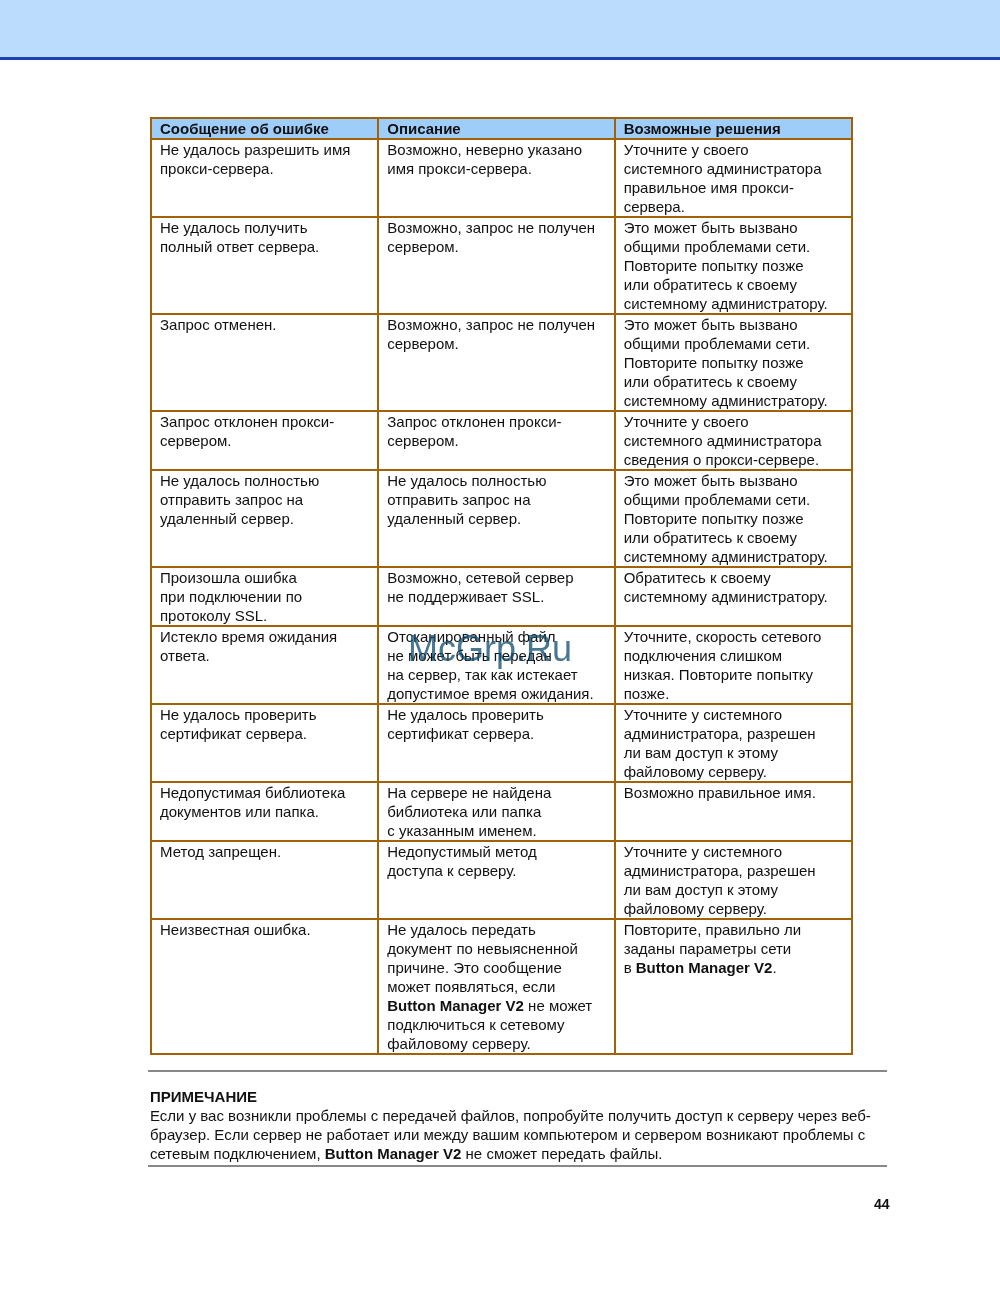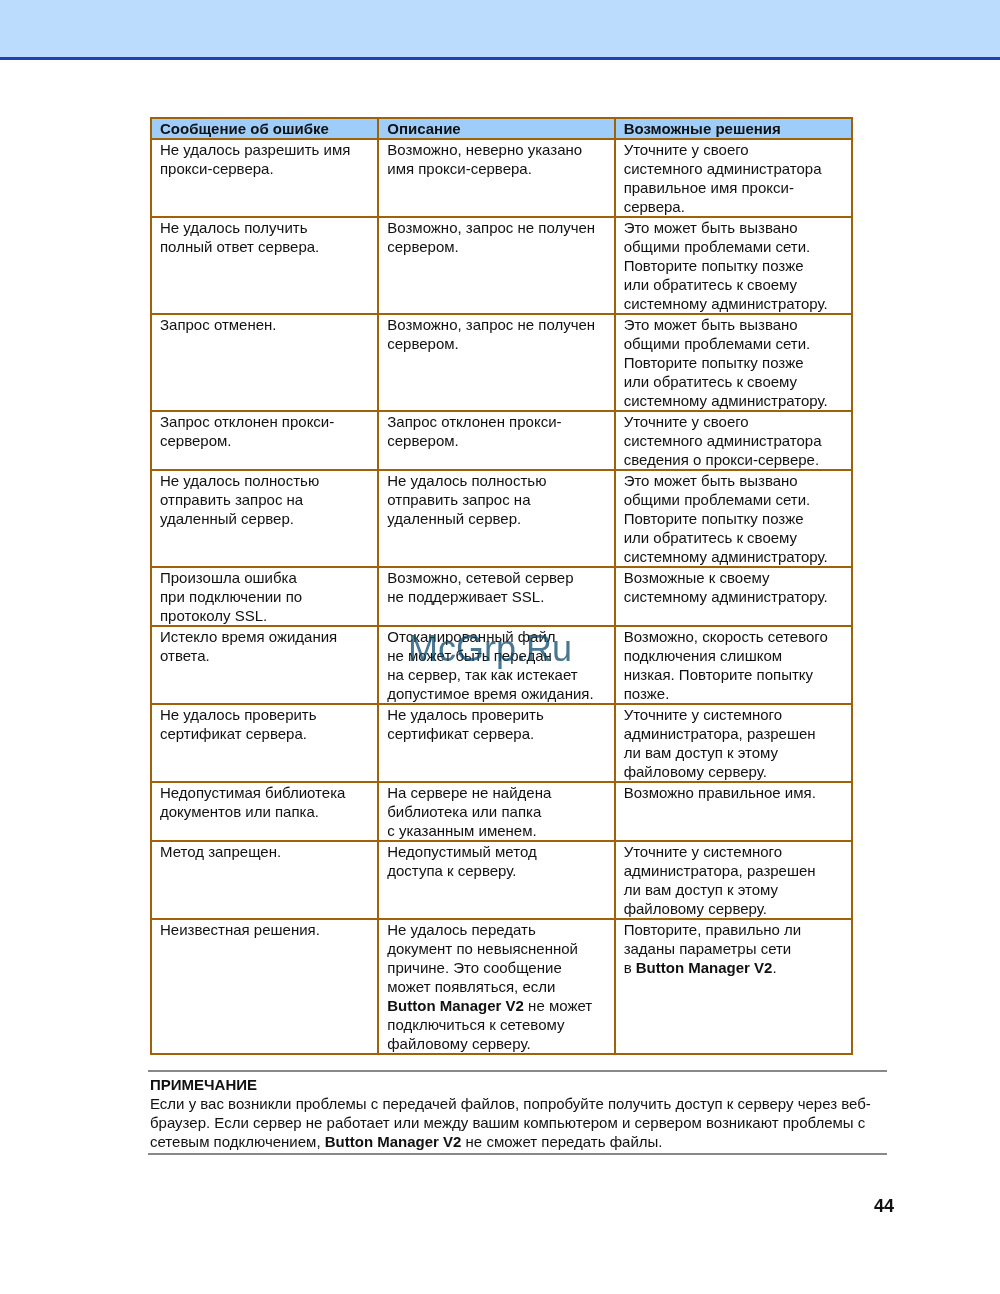--- a/index.html
+++ b/index.html
@@ -4,23 +4,23 @@
 <style>
   html,body{margin:0;padding:0;}
   body{width:1000px;height:1294px;background:#fff;position:relative;overflow:hidden;font-family:"Liberation Sans",sans-serif;color:#111;}
   .topband{position:absolute;left:0;top:0;width:1000px;height:57px;background:#bbdcfd;border-bottom:3px solid #1d3fb8;}
   table.errs{position:absolute;left:150px;top:117px;width:703px;border-collapse:collapse;font-size:15px;line-height:19px;}
   table.errs th,table.errs td{border:2px solid #a16207;vertical-align:top;text-align:left;padding:0 8px 0 8px;}
   table.errs th{background:#9fcdfa;font-weight:bold;height:18px;}
   table.errs col.c1{width:228px;} table.errs col.c2{width:237px;} table.errs col.c3{width:238px;}
   .cell{white-space:pre-line;margin-left:8px;}
   b{font-weight:bold;}
-  .note{position:absolute;left:148px;top:1070px;width:737px;border-top:2px solid #888;border-bottom:2px solid #888;font-size:15px;line-height:19px;padding:3px 0 2px 2px;}
+  .note{position:absolute;left:148px;top:1070px;width:737px;border-top:2px solid #888;border-bottom:2px solid #888;font-size:15px;line-height:19px;padding:15px 0 2px 2px;}
   .note-title{font-weight:bold;}
-  .pagenum{position:absolute;left:874px;top:1196px;font-size:18px;font-weight:bold;text-align:right;}
+  .pagenum{position:absolute;left:874px;top:1196px;font-size:14px;font-weight:bold;text-align:right;}
   .wm{position:absolute;left:408px;top:628px;font-size:36px;color:#0c4a6e;opacity:0.75;font-family:"Liberation Sans",sans-serif;pointer-events:none;}
 </style>
 </head>
 <body>
 
 <div class="topband"></div>
 
 <table class="errs">
   <colgroup>
       <col class="c1">
@@ -87,31 +87,31 @@
 Повторите попытку позже
 или обратитесь к своему
 системному администратору.</td>
     </tr>
     <tr style="height:57px">
       <td class="cell">Произошла ошибка
 при подключении по
 протоколу SSL.</td>
       <td class="cell">Возможно, сетевой сервер
 не поддерживает SSL.</td>
-      <td class="cell">Возможные к своему
+      <td class="cell">Обратитесь к своему
 системному администратору.</td>
     </tr>
     <tr style="height:76px">
       <td class="cell">Истекло время ожидания
 ответа.</td>
       <td class="cell">Отсканированный файл
 не может быть передан
 на сервер, так как истекает
 допустимое время ожидания.</td>
-      <td class="cell">Возможно, скорость сетевого
+      <td class="cell">Уточните, скорость сетевого
 подключения слишком
 низкая. Повторите попытку
 позже.</td>
     </tr>
     <tr style="height:76px">
       <td class="cell">Не удалось проверить
 сертификат сервера.</td>
       <td class="cell">Не удалось проверить
 сертификат сервера.</td>
       <td class="cell">Уточните у системного
@@ -130,21 +130,21 @@
     <tr style="height:76px">
       <td class="cell">Метод запрещен.</td>
       <td class="cell">Недопустимый метод
 доступа к серверу.</td>
       <td class="cell">Уточните у системного
 администратора, разрешен
 ли вам доступ к этому
 файловому серверу.</td>
     </tr>
     <tr style="height:133px">
-      <td class="cell">Неизвестная решения.</td>
+      <td class="cell">Неизвестная ошибка.</td>
       <td class="cell"><span>Не удалось передать
 документ по невыясненной
 причине. Это сообщение
 может появляться, если
 </span><b>Button Manager V2</b><span> не может
 подключиться к сетевому
 файловому серверу.</span></td>
       <td class="cell"><span>Повторите, правильно ли
 заданы параметры сети
 в </span><b>Button Manager V2</b><span>.</span></td>

